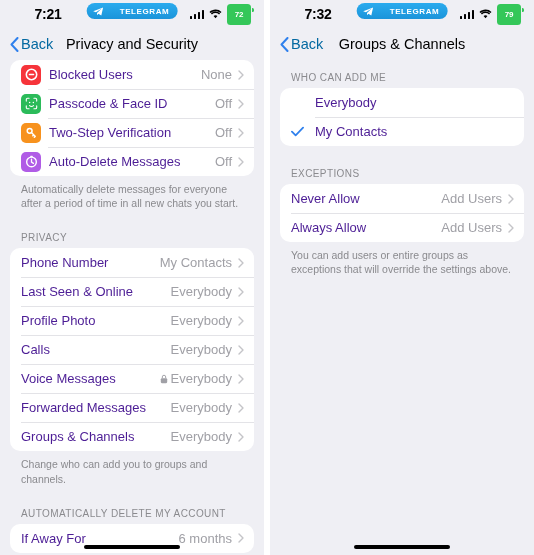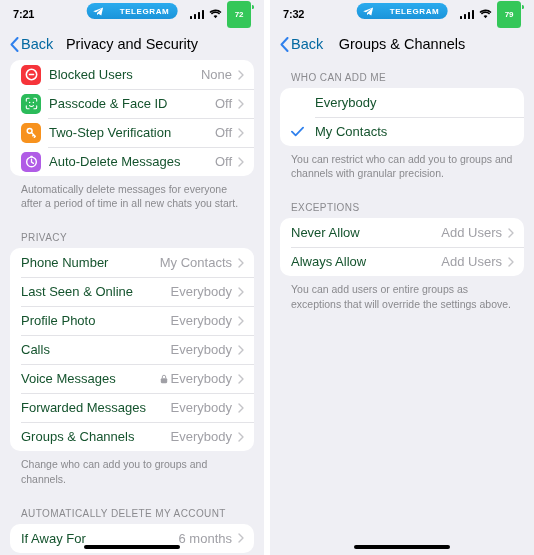--- a/index.html
+++ b/index.html
@@ -21,23 +21,23 @@
 
   
   .statusbar {
     height: 28px;
     display: flex; align-items: center;
     padding: 0 13px;
     position: relative;
     background: #efeff4;
   }
   .sb-time {
-    font-size: 11px; font-weight: bold; color: #000;
+    font-size: 14px; font-weight: bold; color: #000;
     letter-spacing: -0.2px;
-    width: 70px; text-align: left;
+    width: 70px; text-align: center;
   }
   .tg-pill {
     position: absolute; left: 50%; top: 3px;
     transform: translateX(-50%);
     background: linear-gradient(180deg,#2aabee 0%,#1b94da 100%);
     border-radius: 10px;
     height: 16px;
     padding: 0 8px 0 6px;
     display: flex; align-items: center; gap: 16px;
   }
@@ -51,21 +51,21 @@
     display: flex; align-items: center; gap: 5px;
   }
   .bars { display: flex; align-items: flex-end; gap: 1.5px; height: 10px; }
   .bars i { width: 2.5px; background: #000; border-radius: 0.5px; display:block; }
   .bars i:nth-child(1){height:3.5px}
   .bars i:nth-child(2){height:5.5px}
   .bars i:nth-child(3){height:7.5px}
   .bars i:nth-child(4){height:9.5px}
   .batt {
     position: relative;
-    width: 24px; height: 27px;
+    width: 24px; height: 21px;
     background: #34c759;
     border-radius: 3.5px;
     display: flex; align-items: center; justify-content: center;
   }
   .batt:after {
     content: ""; position: absolute; right: -2.5px; top: 4px;
     width: 2px; height: 4.5px; background: #34c759;
     border-radius: 0 1.5px 1.5px 0;
   }
   .batt span { font-size: 8px; font-weight: bold; color: #fff; letter-spacing: -0.3px; }
@@ -115,21 +115,21 @@
     height: 1px; background: #e3e3e7;
   }
   .row.has-icon + .row.has-icon:before { left: 38px; }
   .ricon {
     width: 20px; height: 20px;
     border-radius: 5px;
     margin-right: 8px;
     flex: 0 0 auto;
     display: flex; align-items: center; justify-content: center;
   }
-  .rlabel { font-size: 13px; color: #14532d; white-space: nowrap; }
+  .rlabel { font-size: 13px; color: #4c1d95; white-space: nowrap; }
   .rvalue {
     margin-left: auto;
     font-size: 13px; color: #a0a0a6;
     white-space: nowrap;
     display: flex; align-items: center; gap: 3px;
   }
   .chev {
     margin-left: 6px;
     flex: 0 0 auto;
     display: block;
@@ -392,21 +392,20 @@
         <div class="row radio-row">
           <span class="check-slot">
             <svg width="13" height="11" viewBox="0 0 14 11">
               <path d="M1 5.6 5 9.6 13 1.3" fill="none" stroke="#2f80ed" stroke-width="1.9" stroke-linecap="round" stroke-linejoin="round"></path>
             </svg>
           </span>
           <span class="rlabel">My Contacts</span>
         </div>
       </div>
 
-      <div class="footnote">You can restrict who can add you to groups and channels with granular precision.</div>
       <div class="spacer-22"></div>
       <div class="seclabel">EXCEPTIONS</div>
 
       <div class="group">
         <div class="row">
           <span class="rlabel">Never Allow</span>
           <span class="rvalue">Add Users</span>
           <svg class="chev" width="6" height="10" viewBox="0 0 6 10">
               <path d="M1 1l4 4-4 4" fill="none" stroke="#c4c4c8" stroke-width="1.4" stroke-linecap="round" stroke-linejoin="round"></path>
             </svg>

